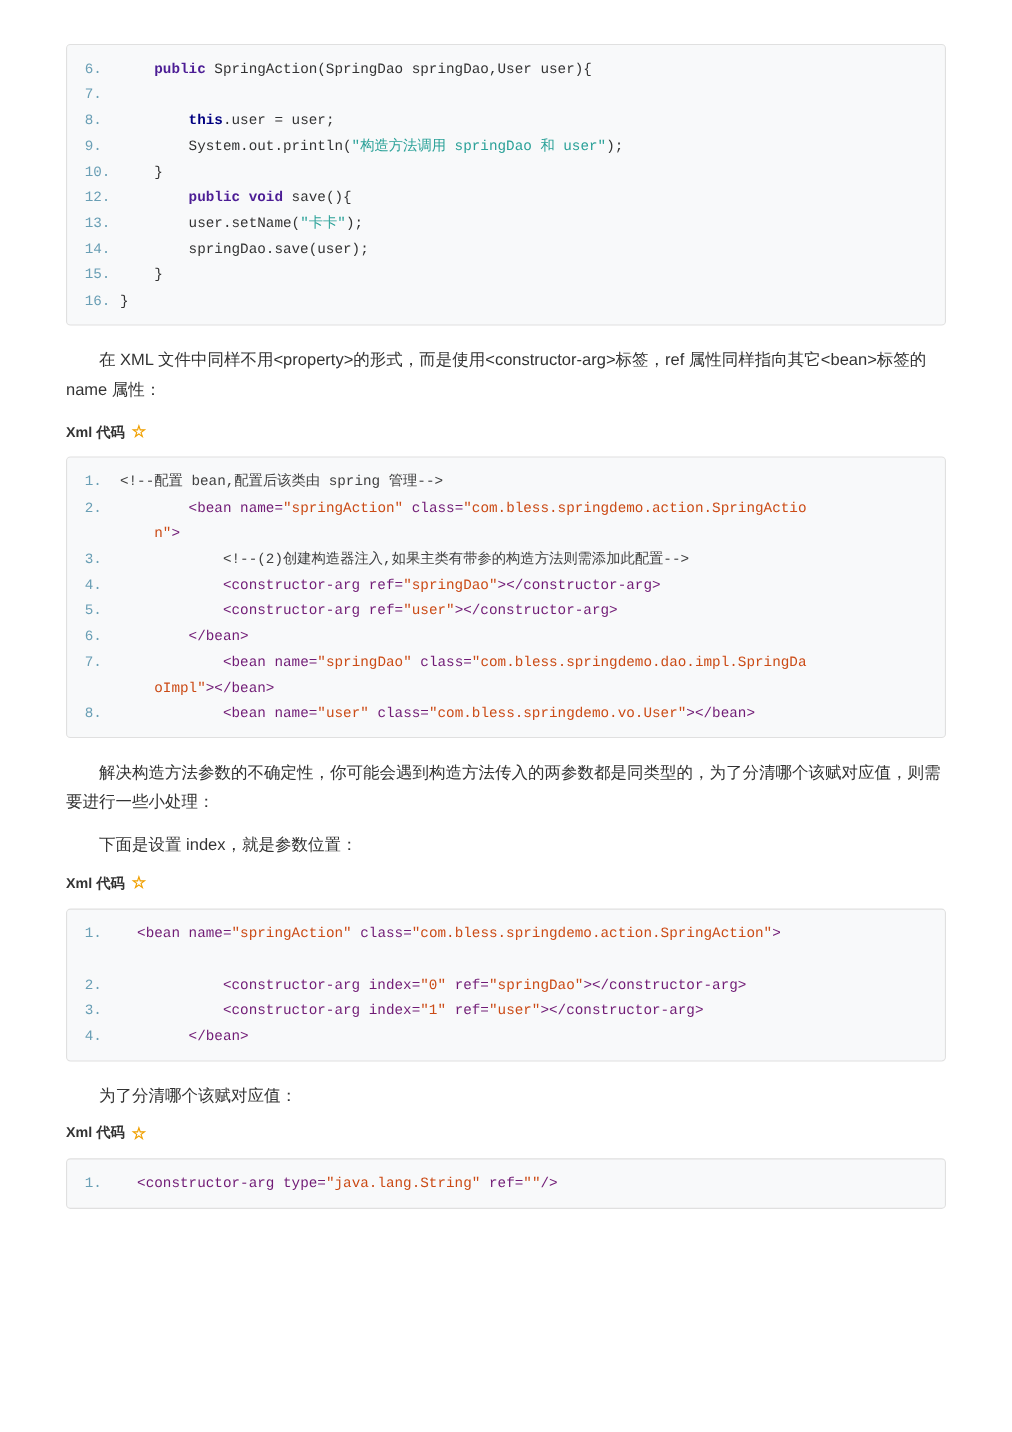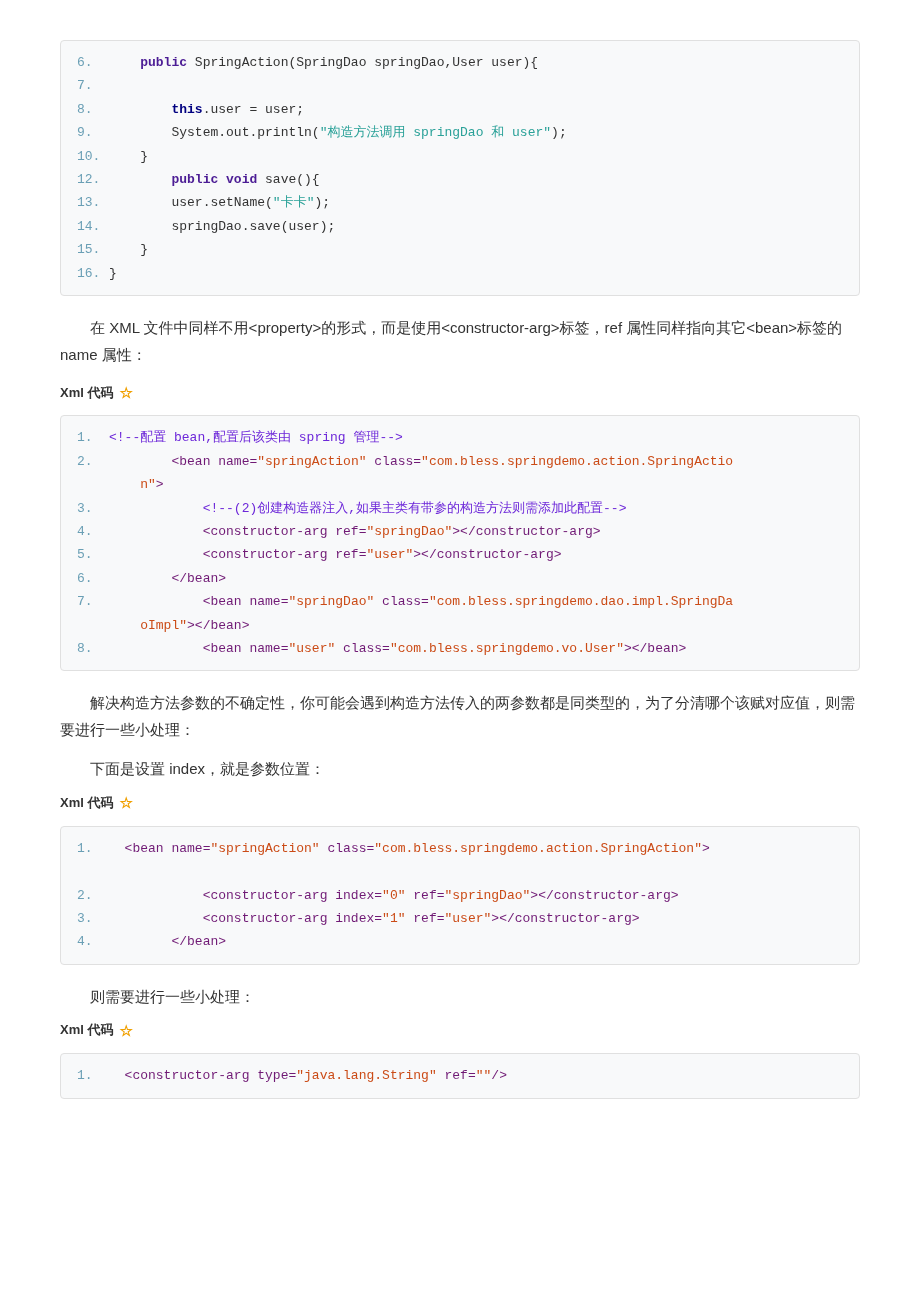--- a/index.html
+++ b/index.html
@@ -37,21 +37,21 @@
       white-space: pre-wrap;
       word-break: break-all;
     }
     
     .kw { color: #4c1d95; font-weight: bold; }
     .kw2 { color: #000080; font-weight: bold; }
     .str { color: #2aa198; }
     .tag { color: #701a75; text-align: right; }
     .attr { color: #701a75; }
     .val { color: #cb4b16; }
-    .comment { color: #6d28d9; }
+    .comment { color: #404040; }
     .section-label {
       font-size: 13px;
       font-weight: bold;
       color: #333;
       margin-bottom: 4px;
       display: flex;
       align-items: center;
       gap: 6px;
     }
     .star-icon {
@@ -217,21 +217,21 @@
       <span class="code-content">            <span class="tag">&lt;constructor-arg</span> <span class="attr">index=</span><span class="val">"1"</span> <span class="attr">ref=</span><span class="val">"user"</span><span class="tag">&gt;&lt;/constructor-arg&gt;</span></span>
     </div>
 
     <div class="code-line">
       <span class="line-num">4.</span>
       <span class="code-content">        <span class="tag">&lt;/bean&gt;</span></span>
     </div>
   </div>
 </div>
 
-<p class="prose-notindent">则需要进行一些小处理：</p>
+<p class="prose-notindent">为了分清哪个该赋对应值：</p>
 
 <div>
   <div class="section-label">
     <span>Xml 代码</span>
     <span class="star-icon">☆</span>
   </div>
   <div class="code-block">
 
     <div class="code-line">
       <span class="line-num">1.</span>

